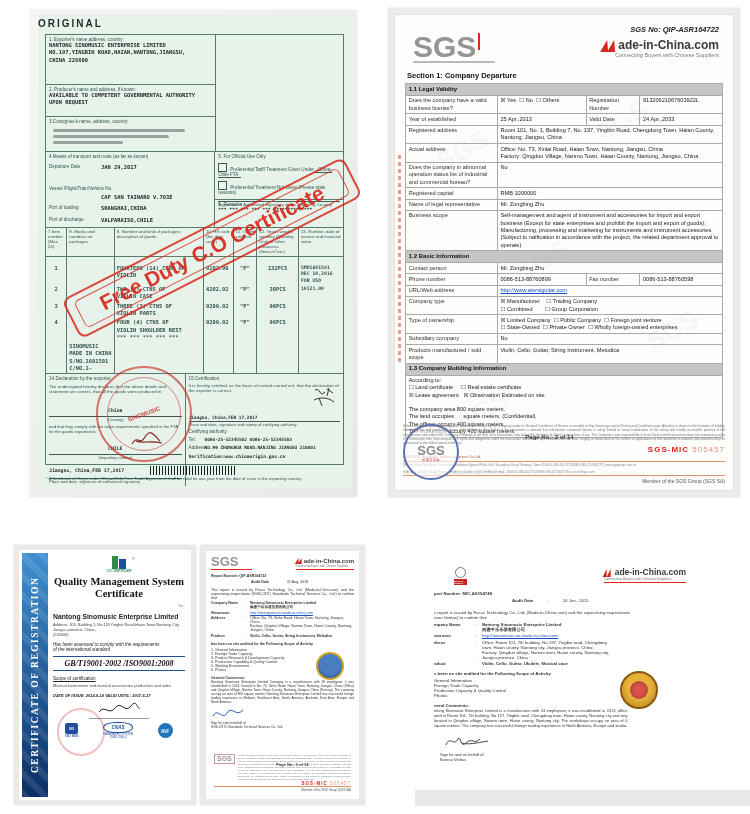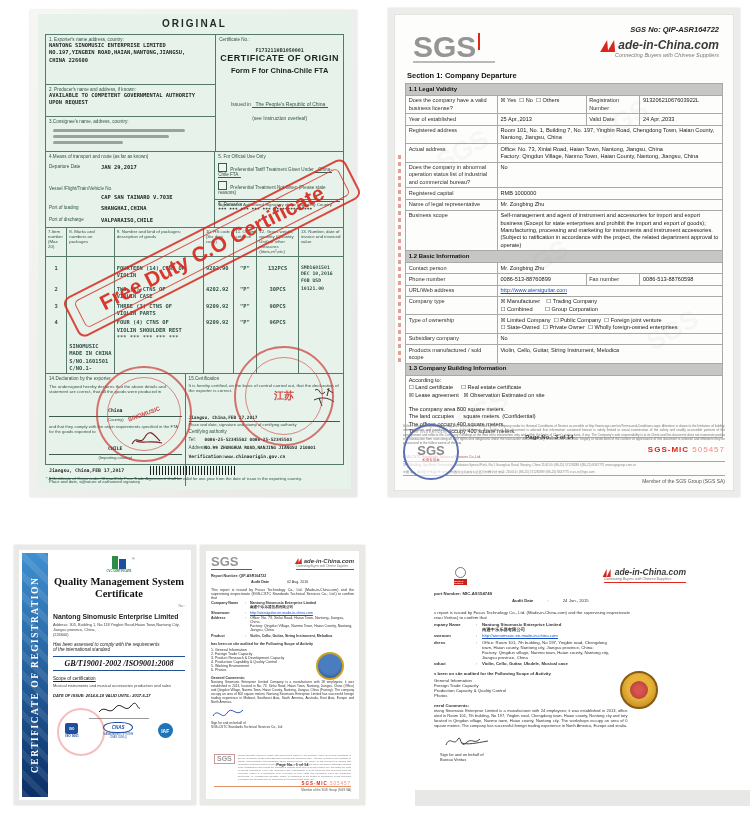--- a/index.html
+++ b/index.html
@@ -4,21 +4,21 @@
 <style>
   :root{ --cob:#56796c; --red:#d8281e; --blue:#1551c4; }
   html,body{margin:0;padding:0;}
   body{width:750px;height:814px;background:#fff;font-family:"Liberation Sans",sans-serif;position:relative;overflow:hidden;}
   .pre{white-space:pre-line;}
   .doc{position:absolute;box-shadow:0 0 2px rgba(0,0,0,.15);}
 
   
   .co-photo{left:30px;top:10px;width:327px;height:487px;background:linear-gradient(120deg,#f6f6f4,#e7e9e6);}
   .co-paper{position:absolute;left:8px;top:4px;right:6px;bottom:8px;background:#e7f2ea;}
-  .co-original{text-align:center;font-weight:bold;font-size:10px;letter-spacing:2px;color:#1d2b26;padding-top:4px;}
+  .co-original{font-weight:bold;font-size:10px;letter-spacing:2px;color:#1d2b26;padding-top:4px;}
   .co-table{position:absolute;left:7px;right:7px;top:20px;bottom:24px;border:1px solid var(--cob);color:#1d3a32;display:flex;flex-direction:column;}
   .co-sec{display:flex;border-bottom:1px solid var(--cob);}
   .co-sec:last-child{border-bottom:none;}
   .cl{border-right:1px solid var(--cob);}
   .cell{padding:2px 3px;box-sizing:border-box;}
   .flab{font-size:4.6px;color:#33544a;}
   .typ{font-family:"DejaVu Sans Mono",monospace;font-size:5.4px;font-weight:700;color:#242c28;white-space:pre-line;line-height:1.35;}
   .blurline{height:3.5px;background:#97a39d;border-radius:2px;filter:blur(.6px);margin:2.5px 0;}
   .co-title{font-weight:bold;font-size:9px;letter-spacing:.5px;color:#15241f;text-align:center;}
   .co-sub{font-weight:bold;font-size:7.5px;text-align:center;margin-top:3px;color:#15241f;}
@@ -41,21 +41,21 @@
   .co-footnote{position:absolute;left:8px;right:8px;bottom:8px;font-size:4.2px;color:#33544a;}
 
   
   .sgs-photo{left:388px;top:8px;width:352px;height:489px;background:#ececea;}
   .sgs-paper{position:absolute;inset:6px;background:#fdfdfc;border:1px solid #e3e3e0;overflow:hidden;}
   .wm{position:absolute;font-weight:bold;color:rgba(150,150,150,.07);font-size:26px;transform:rotate(-30deg);}
   .redvert{position:absolute;left:3px;top:140px;width:3px;height:210px;background:repeating-linear-gradient(180deg,rgba(210,80,70,.55) 0 4px,transparent 4px 7px);}
   .sgslogo{position:relative;display:inline-block;color:#959595;font-weight:bold;line-height:.9;}
   .sgslogo .bar{height:2px;background:#b9b9b9;margin-top:1px;}
   .sgslogo .tick{position:absolute;top:0;right:-4px;width:2.5px;height:55%;background:#e2241b;}
-  .mic{display:inline-block;font-style:italic;}
+  .mic{display:inline-block;}
   .mic-top{display:flex;align-items:flex-end;}
   .mic-m{position:relative;margin-right:1px;}
   .mic-m i{position:absolute;bottom:0;width:0;height:0;border-style:solid;border-color:transparent;}
   .mic-name{font-weight:bold;color:#3a3a3a;}
   .mic-tag{color:#777;}
   .sgstbl{border-collapse:collapse;width:94%;margin:0 auto;font-size:5.6px;color:#222;}
   .sgstbl td{border:1px solid #a9a9a6;padding:1.5px 2.5px;vertical-align:top;line-height:1.3;}
   .sgstbl .hdr td{background:#c6c6c4;font-weight:bold;font-size:6px;color:#111;}
   .sgstbl .lbl{color:#333;}
   .link{color:var(--blue);text-decoration:underline;}
@@ -143,31 +143,20 @@
       <div class="cell" style="flex:1;">
         <div class="flab">3.Consignee's name, address, country:</div>
         <div style="padding:2px 4px;">
           <div class="blurline" style="width:85%;"></div>
           <div class="blurline" style="width:75%;"></div>
           <div class="blurline" style="width:45%;"></div>
         </div>
       </div>
     </div>
 
-    <div class="cell" style="flex:1;">
-      <div class="flab">Certificate No.:</div>
-      <div class="co-certno" style="margin-top:5px;">F173211HB1050001</div>
-      <div class="co-title">CERTIFICATE OF ORIGIN</div>
-      <div class="co-sub">Form F for China-Chile FTA</div>
-      <div style="text-align:center;margin-top:26px;font-size:5px;color:#33544a;">
-        <span>Issued in</span>
-        <span class="uline">The People's Republic of China</span>
-      </div>
-      <div style="text-align:center;margin-top:8px;font-size:5px;color:#33544a;">(see Instruction overleaf)</div>
-    </div>
    </div>
 
    <div class="co-sec" style="height:82px;">
     <div class="cl cell" style="width:57%;">
       <div class="flab">4.Means of transport and route (as far as known)</div>
       <div style="display:flex;margin-top:5px;">
               <span class="flab" style="width:52px;">Departure Date</span>
               <span class="typ">JAN 29,2017</span>
             </div>
       <div style="margin-top:5px;"><span class="flab">Vessel /Flight/Train/Vehicle No.</span><div class="typ" style="margin-left:52px;">CAP SAN TAINARO V.703E</div></div>
@@ -300,23 +289,20 @@
    </div>
   </div>
 
   <div class="co-footnote">* A Certificate of Origin under China-Chile Free Trade Agreement shall be valid for one year from the date of issue in the exporting country.</div>
 
   <div class="stamp-duty">
         <div class="inner">Free Duty C.O Certificate</div>
       </div>
   <div class="rstamp" style="left:58px;top:352px;width:92px;height:92px;">
         <div class="ctr" style="font-size:6px;transform:rotate(-20deg);">SINOMUSIC</div>
-      </div>
-  <div class="rstamp" style="left:196px;top:332px;width:96px;height:96px;">
-        <div class="ctr" style="font-size:10px;">江苏</div>
       </div>
   <div class="barcode" style="left:112px;top:452px;"></div>
  </div>
 </div>
 
 <div class="doc sgs-photo">
  <div class="sgs-paper">
   <span class="wm" style="left:40px;top:120px;">SGS</span>
   <span class="wm" style="left:200px;top:90px;">SGS</span>
   <span class="wm" style="left:120px;top:230px;">SGS</span>

